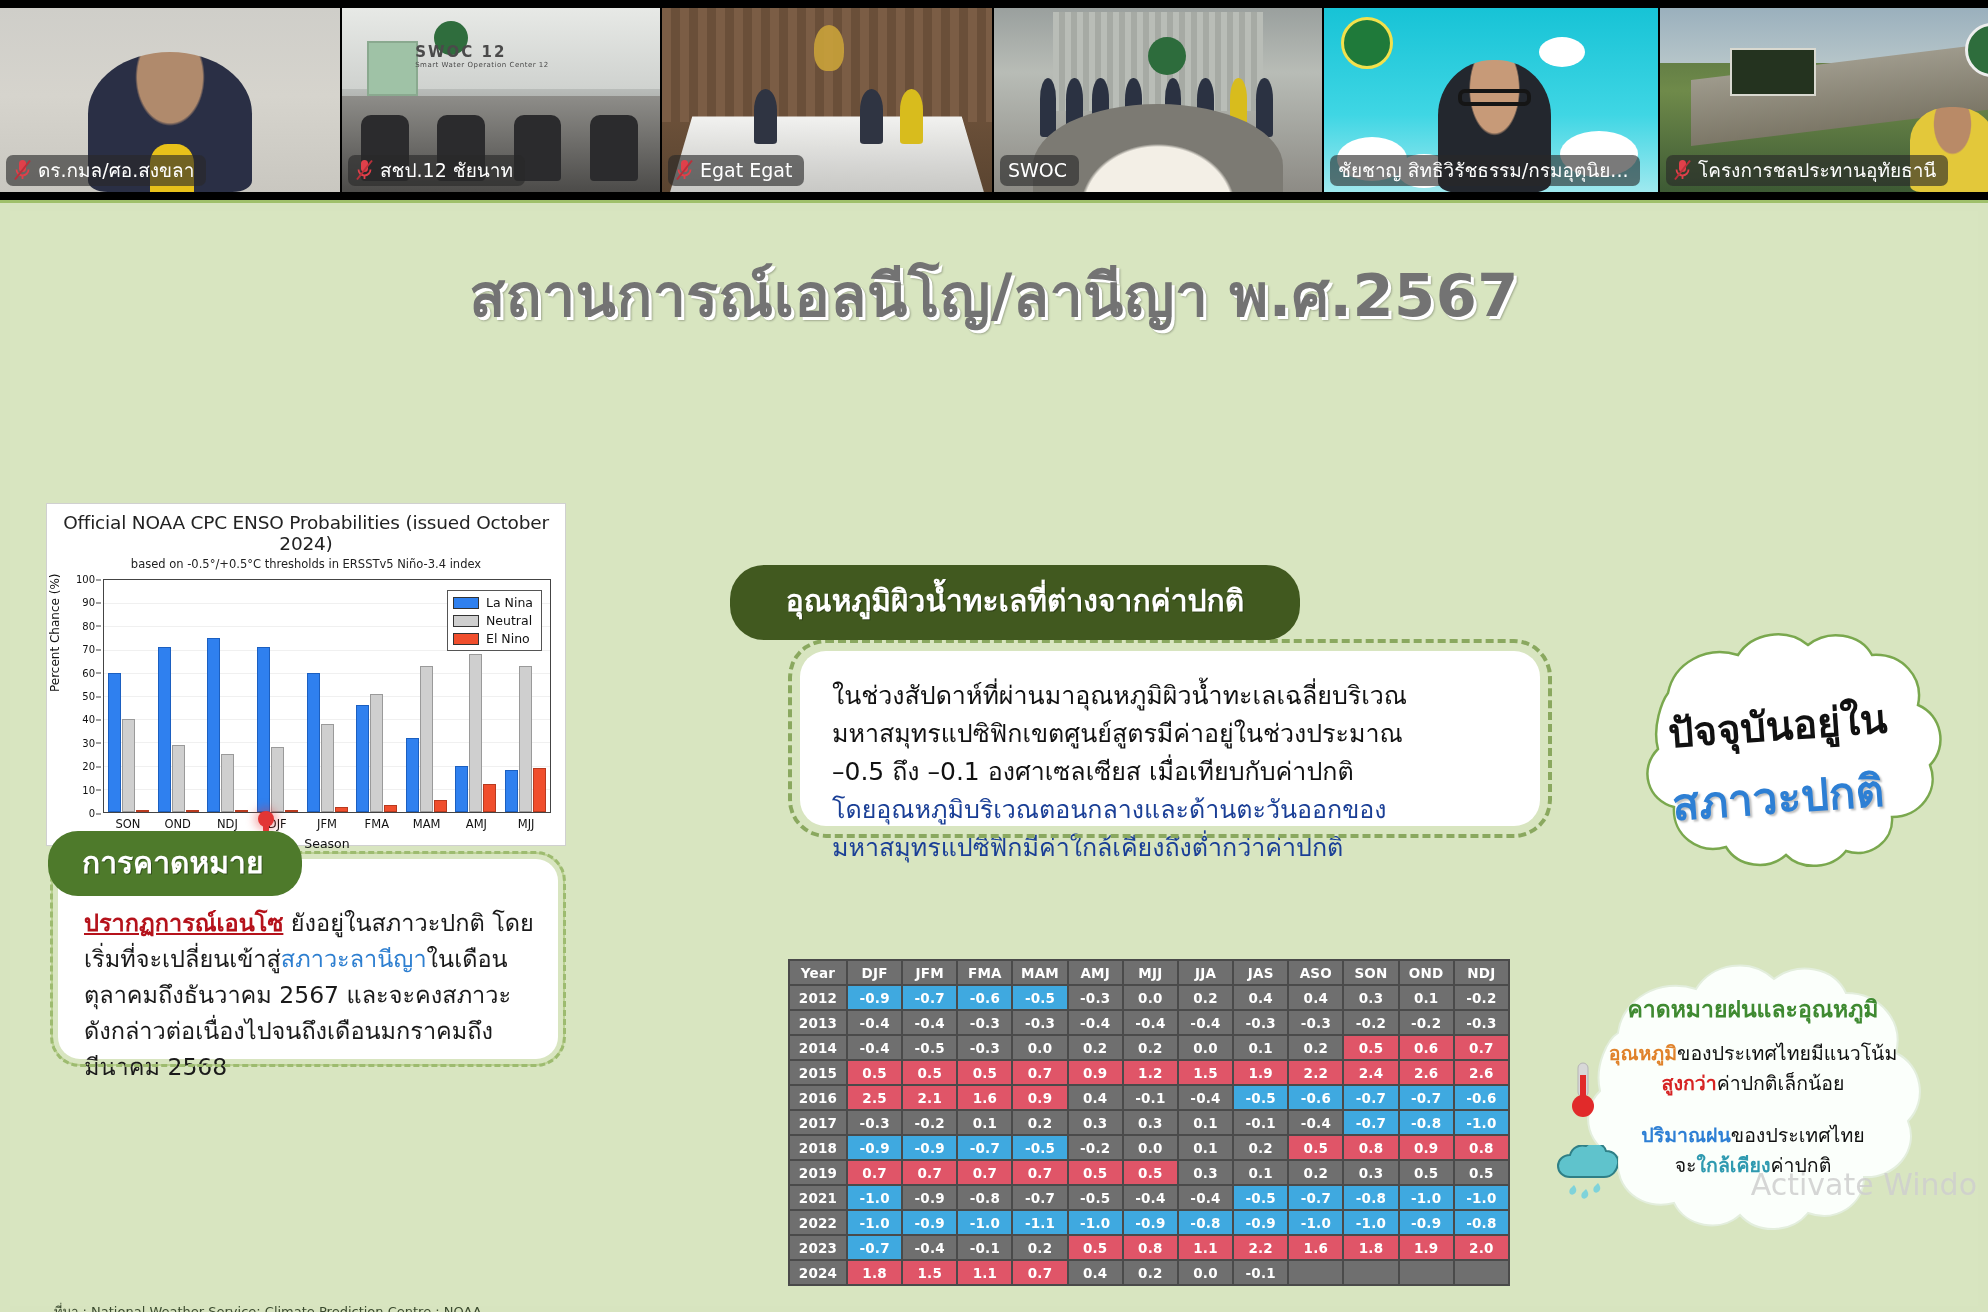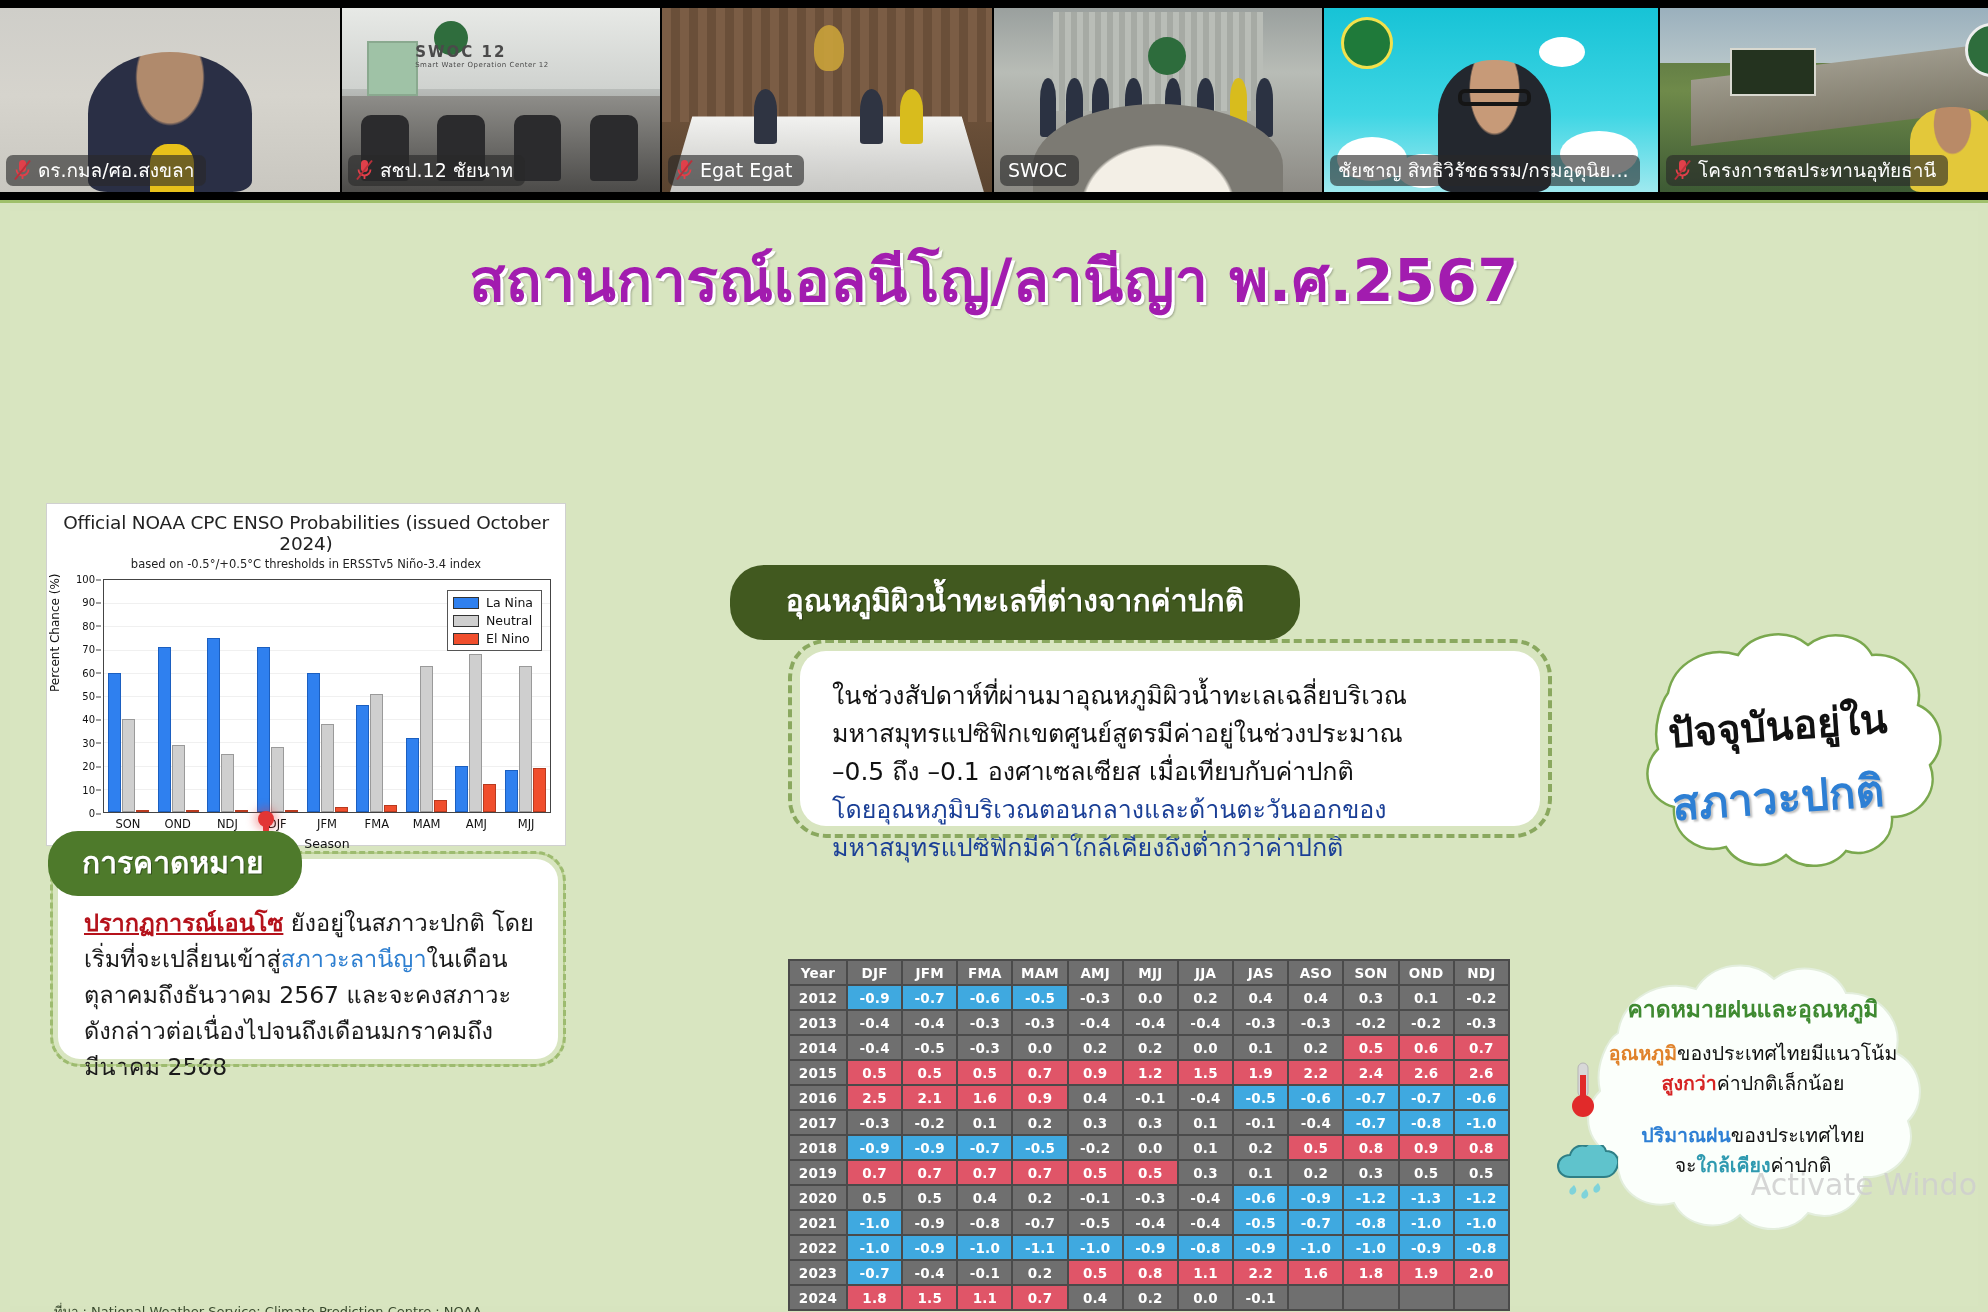--- a/index.html
+++ b/index.html
@@ -91,23 +91,23 @@
 
   
   .slide {
     position:absolute; left:0; top:200px; width:1988px; height:1112px;
     background:#d7e4bf;
     border-top: 3px solid #9fc06a;
   }
   .slide-inner { position:absolute; inset:8px 10px 6px 10px; background:#d8e5c0; }
 
   .title {
-    position:absolute; left:0; right:0; top:22px; text-align:center;
+    position:absolute; left:0; right:0; top:37px; text-align:center;
     font-family:"DejaVu Sans","Liberation Sans",sans-serif;
-    font-size:59px; font-weight:900; color:#a21caf; letter-spacing:.5px;
+    font-size:59px; font-weight:900; color:#737373; letter-spacing:.5px;
     text-shadow: 3px 3px 0 #ffffff, 4px 4px 2px rgba(0,0,0,.25);
   }
 
   
   .chart-card {
     position:absolute; left:36px; top:292px; width:520px; height:343px;
     background:#fff; border:1px solid #d0d0d0;
     padding:8px 10px 4px 10px;
   }
   .chart-title { font-size:18.5px; color:#222; text-align:center; font-weight:400; letter-spacing:-.2px; }
@@ -624,35 +624,20 @@
               <td class="c-red">0.5</td>
               <td class="c-red">0.5</td>
               <td class="c-grey">0.3</td>
               <td class="c-grey">0.1</td>
               <td class="c-grey">0.2</td>
               <td class="c-grey">0.3</td>
               <td class="c-grey">0.5</td>
               <td class="c-grey">0.5</td>
             </tr>
             <tr>
-              <td class="yearcell">2020</td>
-              <td class="c-grey">0.5</td>
-              <td class="c-grey">0.5</td>
-              <td class="c-grey">0.4</td>
-              <td class="c-grey">0.2</td>
-              <td class="c-grey">-0.1</td>
-              <td class="c-grey">-0.3</td>
-              <td class="c-grey">-0.4</td>
-              <td class="c-blue">-0.6</td>
-              <td class="c-blue">-0.9</td>
-              <td class="c-blue">-1.2</td>
-              <td class="c-blue">-1.3</td>
-              <td class="c-blue">-1.2</td>
-            </tr>
-            <tr>
               <td class="yearcell">2021</td>
               <td class="c-blue">-1.0</td>
               <td class="c-grey">-0.9</td>
               <td class="c-grey">-0.8</td>
               <td class="c-grey">-0.7</td>
               <td class="c-grey">-0.5</td>
               <td class="c-grey">-0.4</td>
               <td class="c-grey">-0.4</td>
               <td class="c-blue">-0.5</td>
               <td class="c-blue">-0.7</td>

